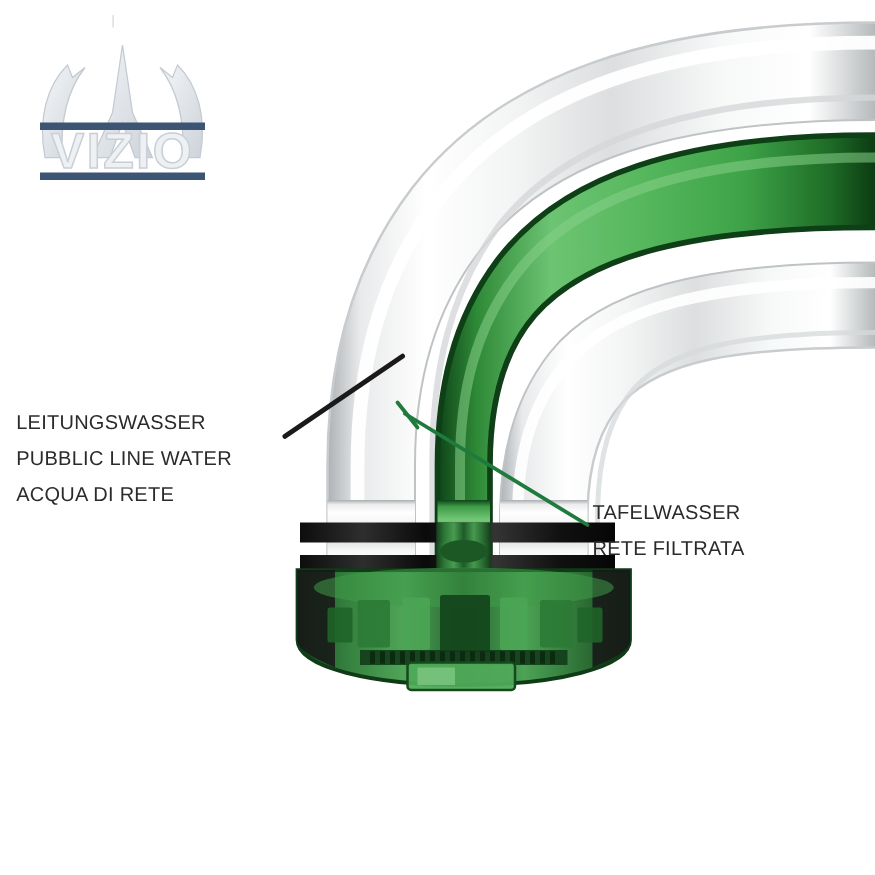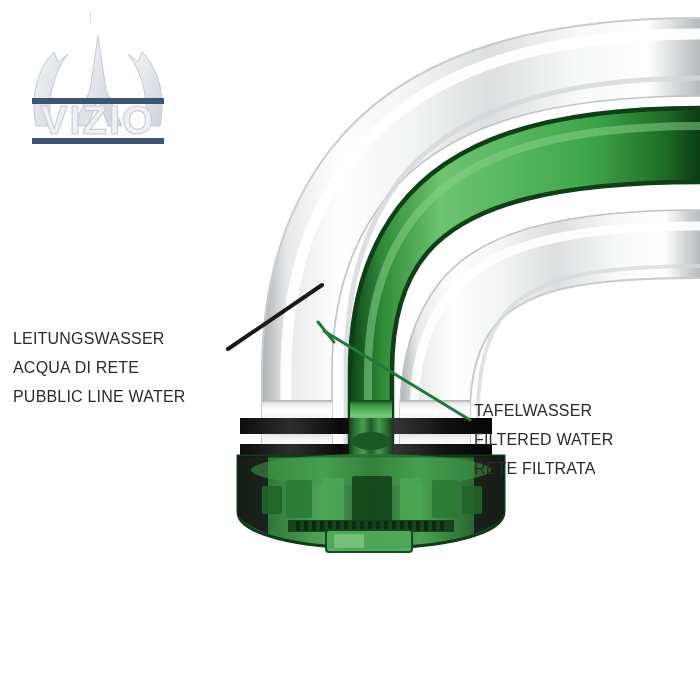--- a/index.html
+++ b/index.html
@@ -264,23 +264,22 @@
 
     <rect x="14" y="70" width="132" height="6" fill="#3c5575"></rect>
 
     <text x="80" y="106" text-anchor="middle" font-family="'Liberation Sans', sans-serif" font-size="40" font-weight="700" letter-spacing="2" fill="#eef1f4" stroke="#c9cfd6" stroke-width="1.2">VIZIO</text>
 
     <rect x="14" y="110" width="132" height="6" fill="#3c5575"></rect>
   </svg>
 
   <div id="callout-left" class="callout">
     <span class="line">LEITUNGSWASSER</span>
+    <span class="line">PUBBLIC LINE WATER</span>
     <span class="line">ACQUA DI RETE</span>
-    <span class="line">PUBBLIC LINE WATER</span>
   </div>
 
   <div id="callout-right" class="callout">
     <span class="line">TAFELWASSER</span>
-    <span class="line">FILTERED WATER</span>
     <span class="line">RETE FILTRATA</span>
   </div>
 
 </div>
 
 </body></html>

